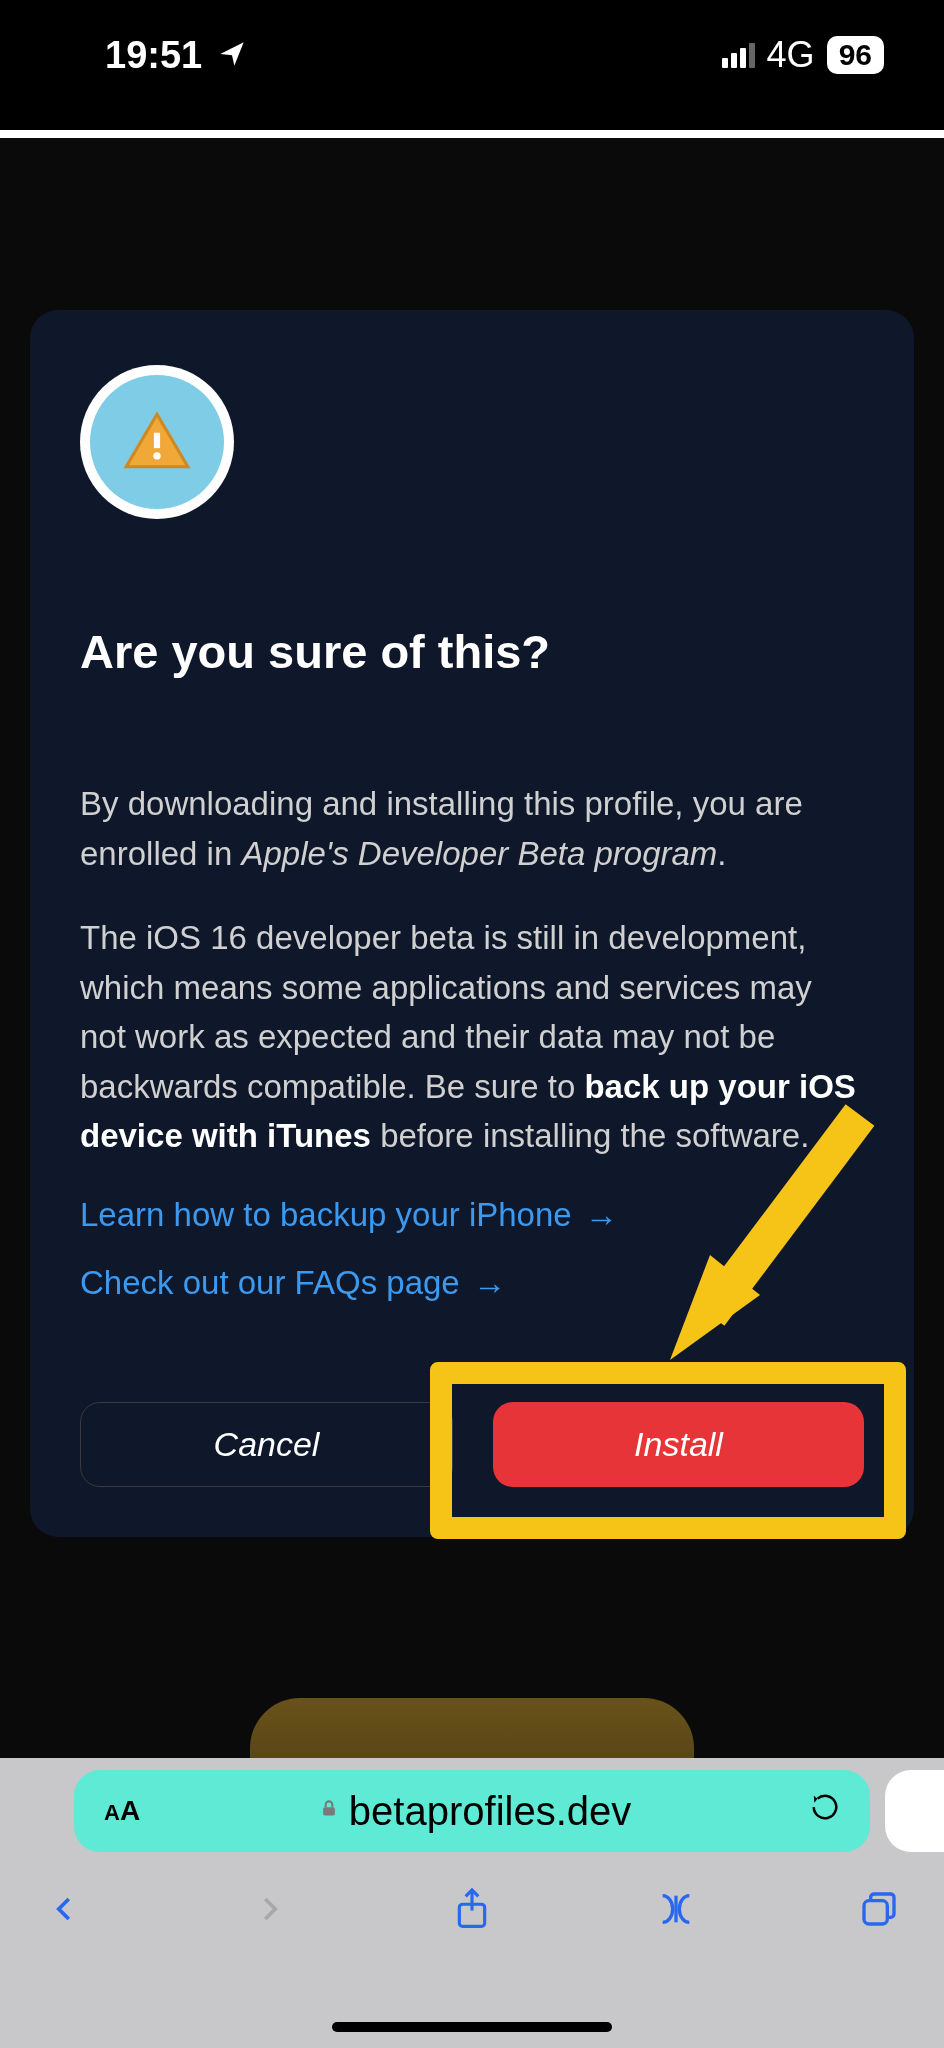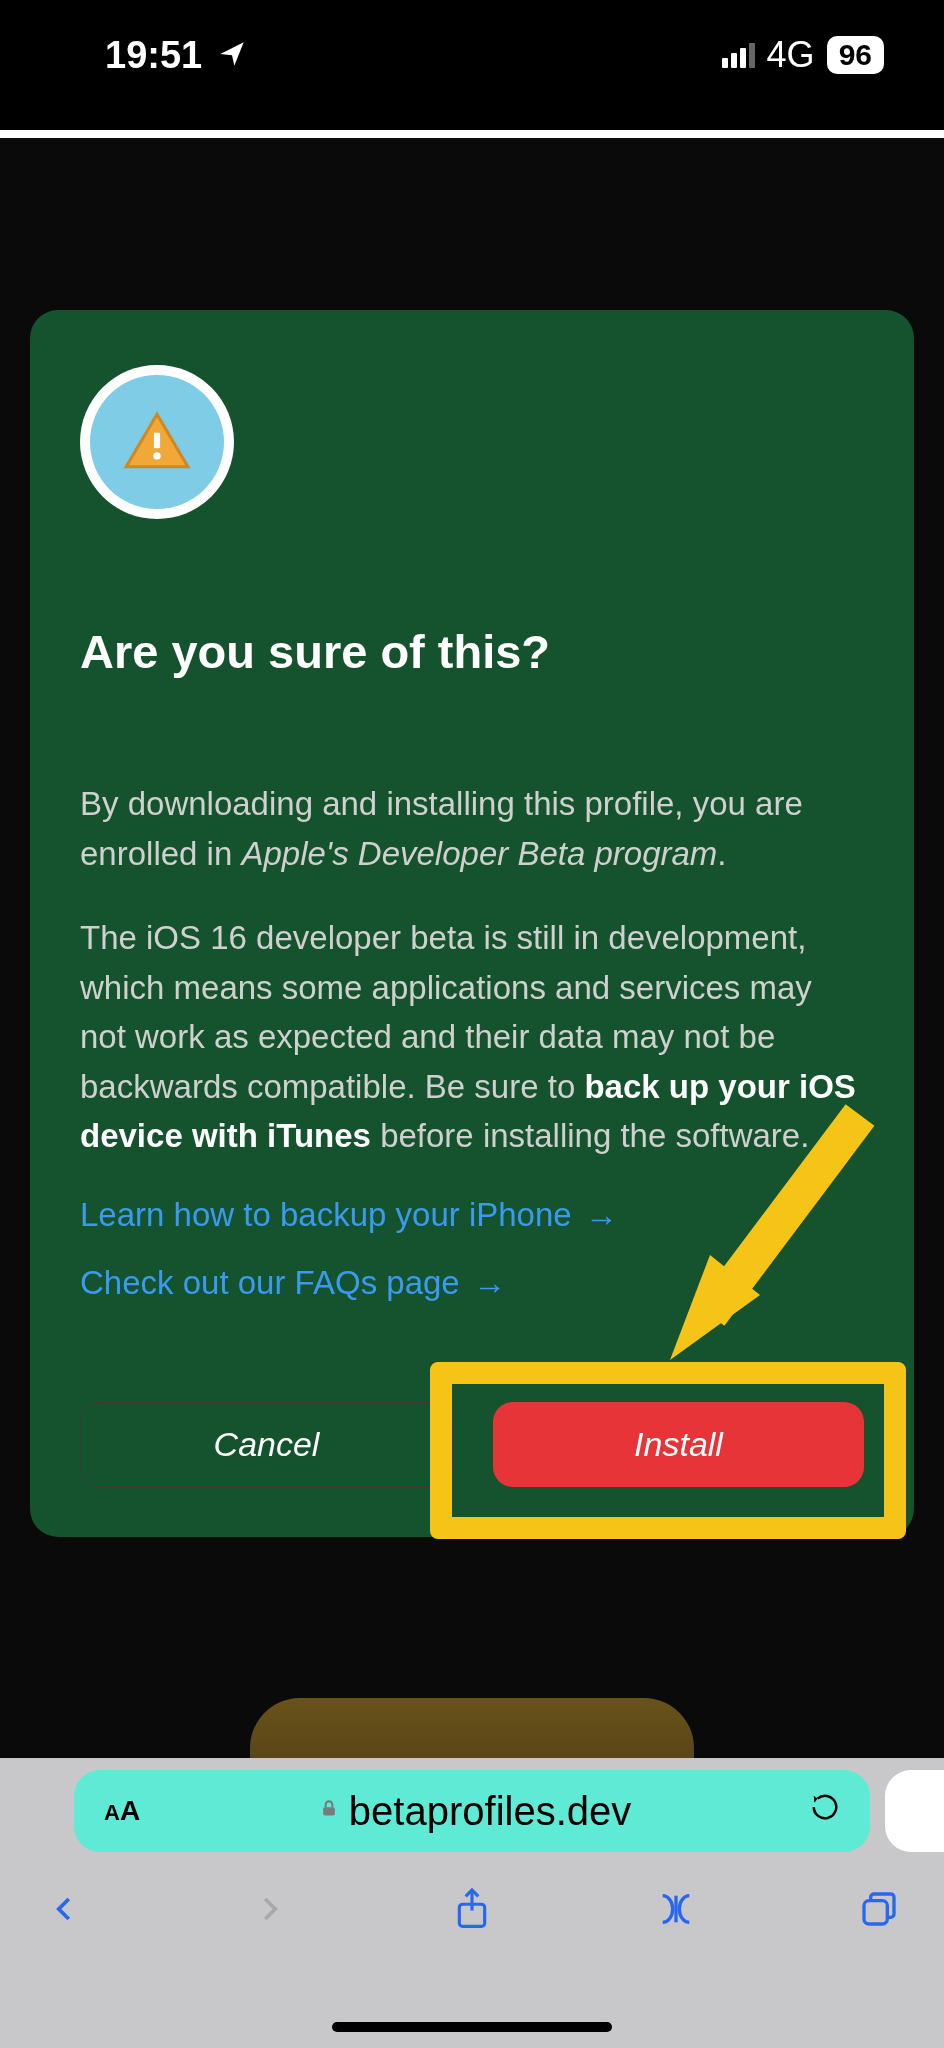--- a/index.html
+++ b/index.html
@@ -103,21 +103,21 @@
       background: #0a0a0a;
       padding: 30px;
     }
     
     
     .dialog-card {
       position: absolute;
       top: 310px;
       left: 30px;
       right: 30px;
-      background: #14532d;
+      background: #0f172a;
       border-radius: 28px;
       padding: 55px 50px 50px;
     }
     
     .warning-icon-wrap {
       width: 154px;
       height: 154px;
       background: #fff;
       border-radius: 50%;
       display: flex;

